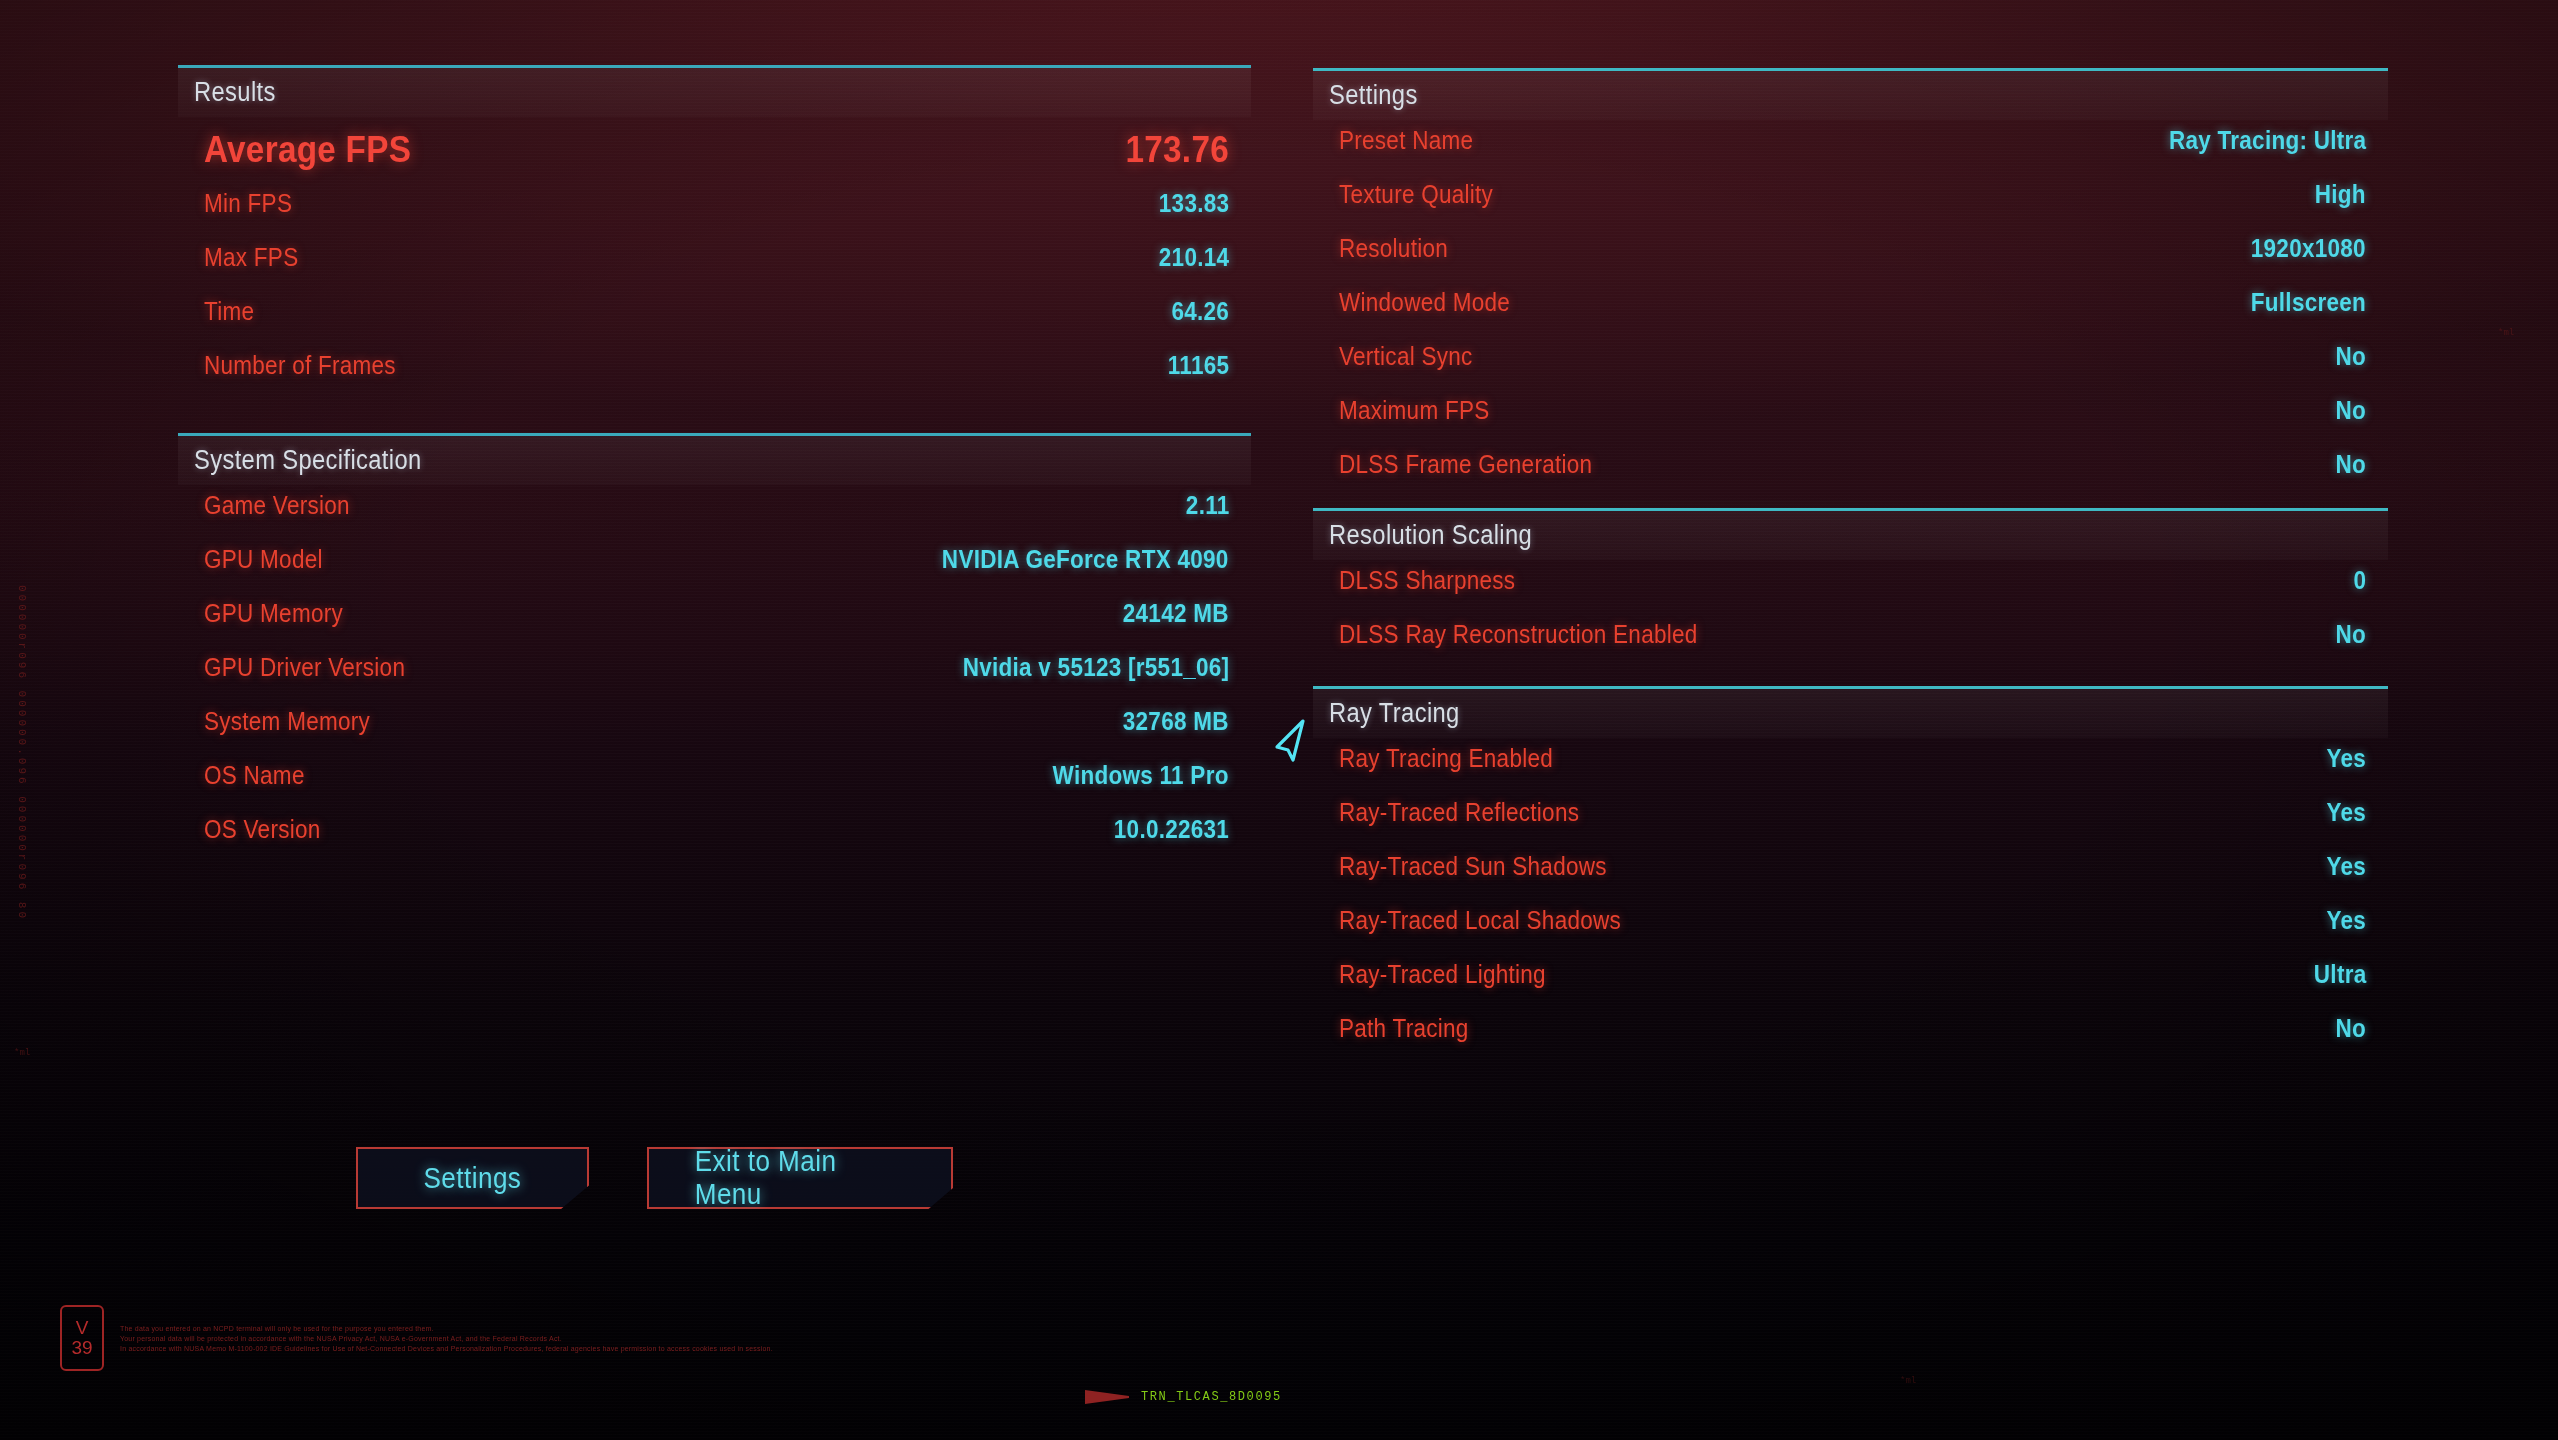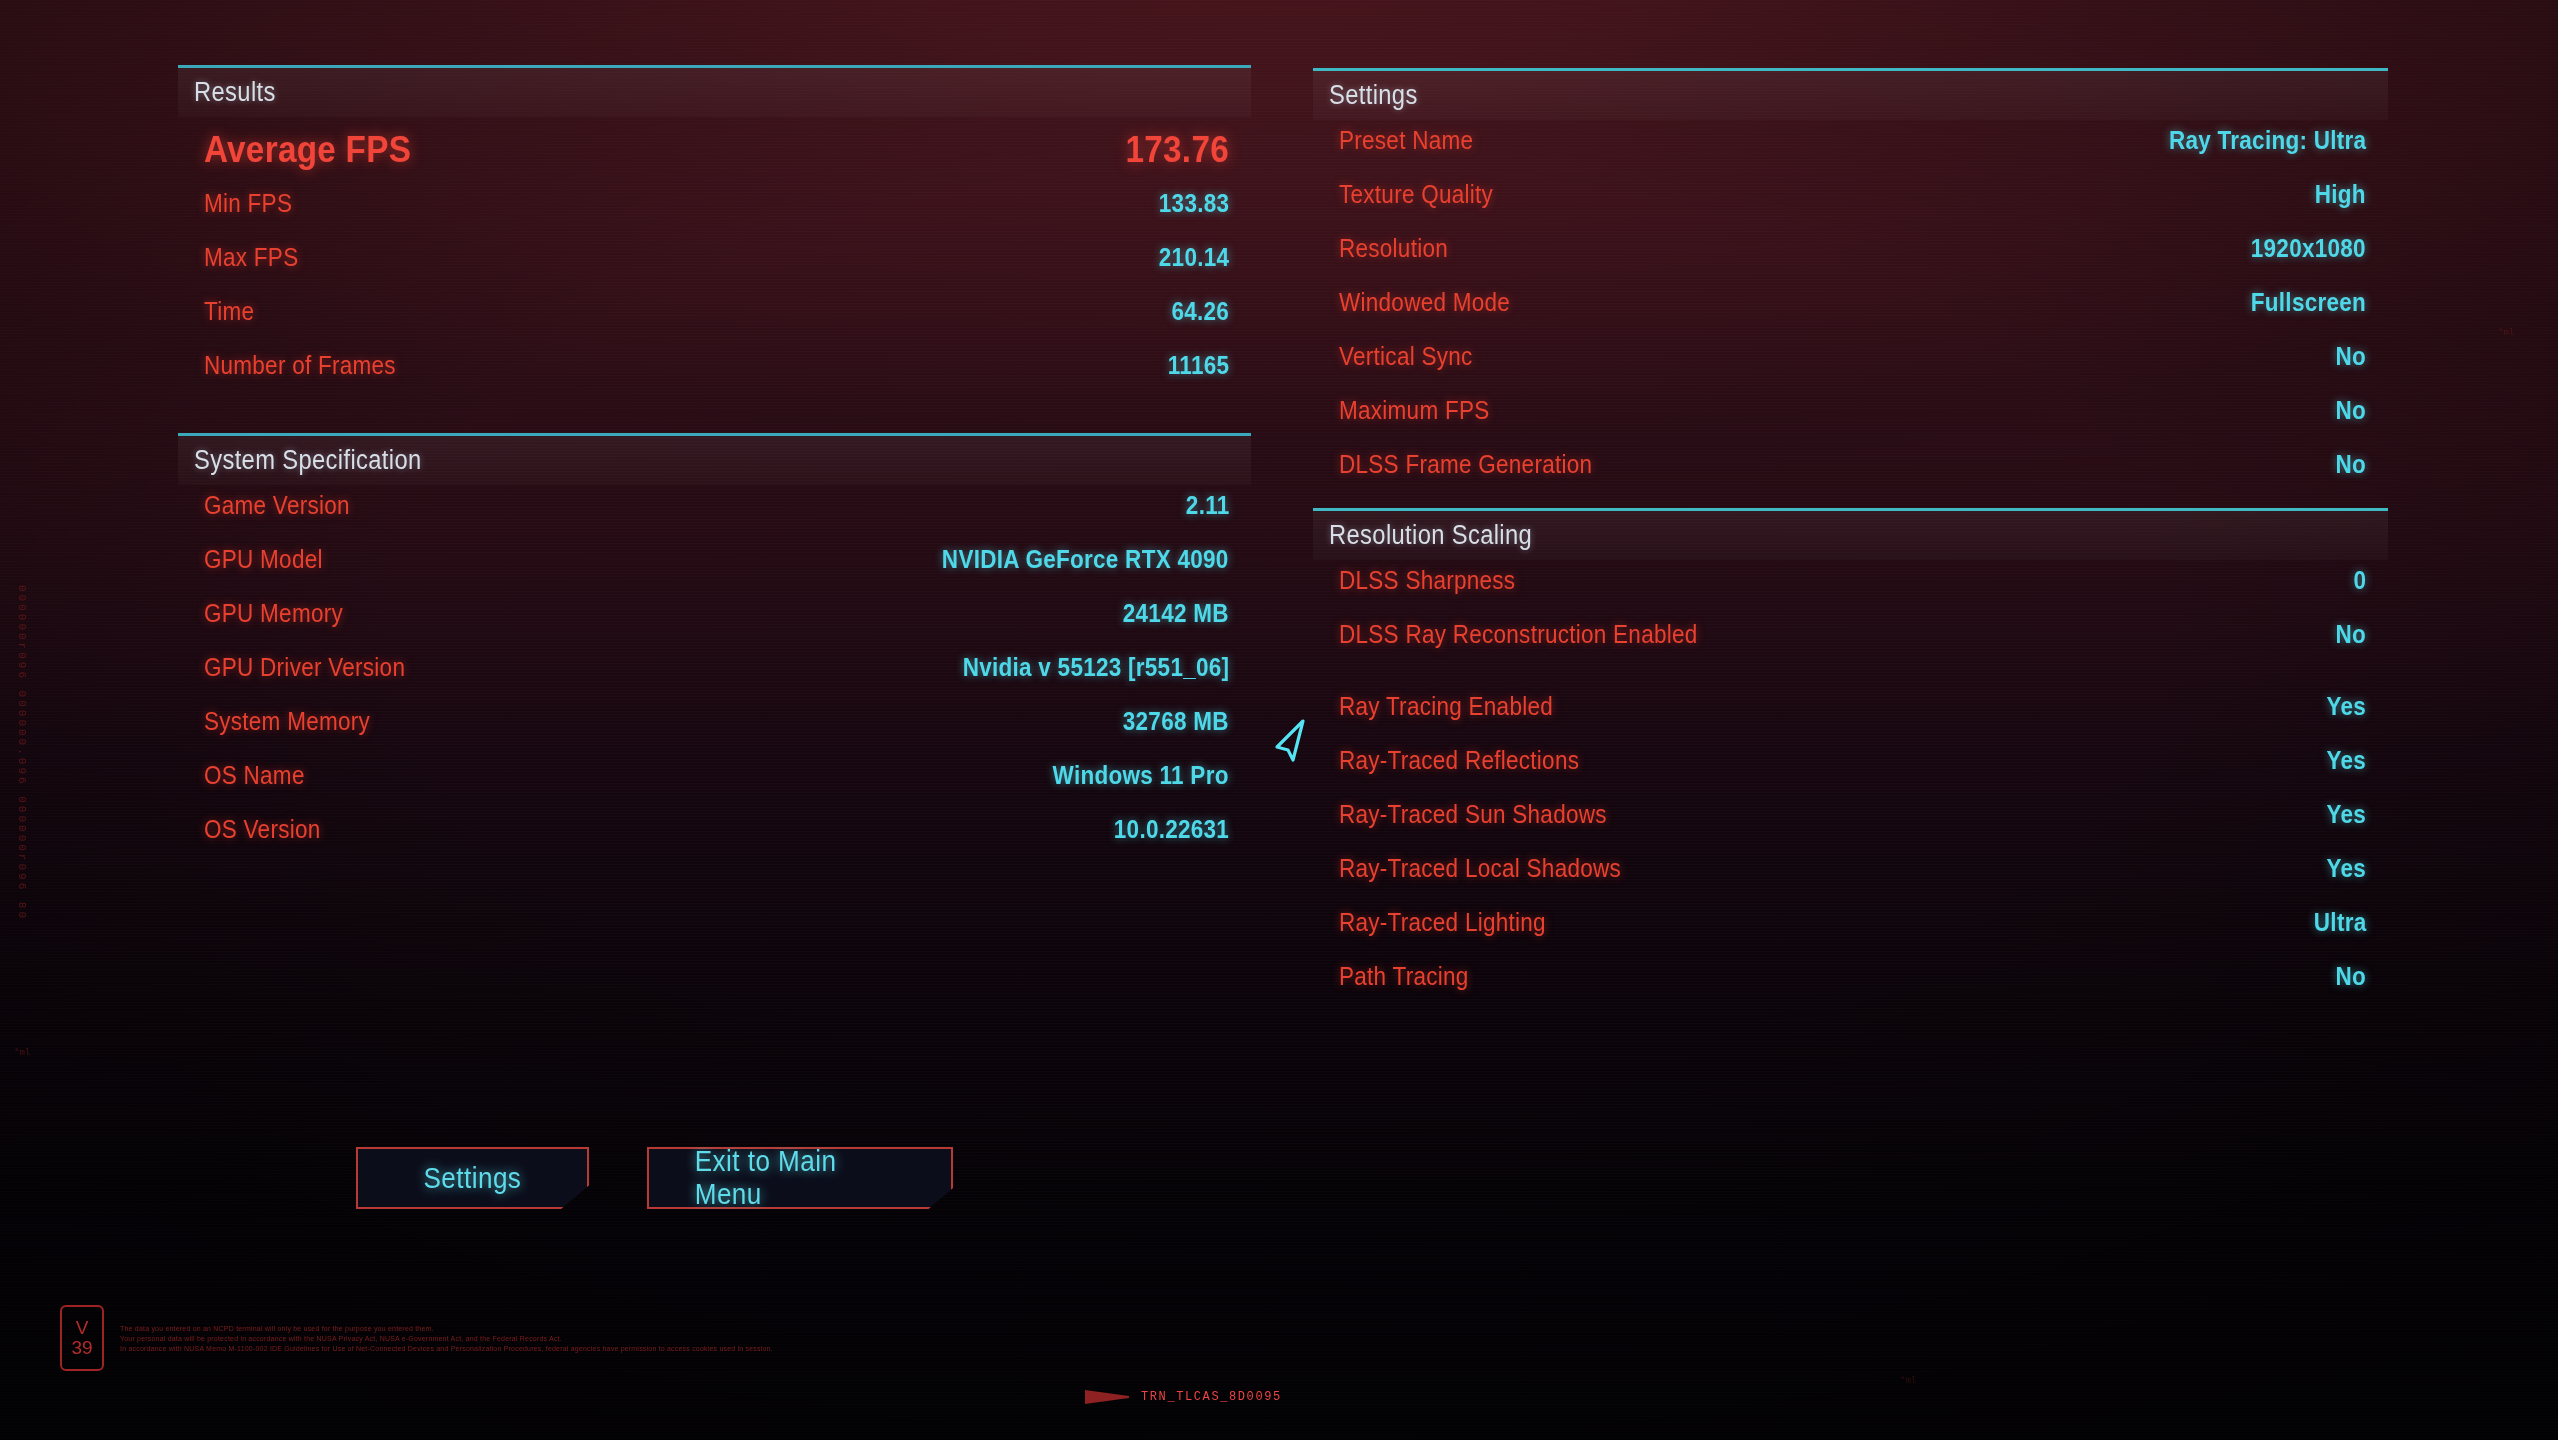--- a/index.html
+++ b/index.html
@@ -119,21 +119,21 @@
   #badge {
     width:44px; height:66px; border:2px solid #9e2424; border-radius:6px;
     display:flex; flex-direction:column; align-items:center; justify-content:center;
     color:#b52b2b; font-size:19px; line-height:1.05; font-stretch:condensed;
   }
   #legal { display:flex; flex-direction:column; gap:3px; }
   #legal span { font-size:7px; color:#7e1f1f; white-space:nowrap; letter-spacing:0.2px; }
 
   #trn { position:absolute; left:1085px; top:1390px; display:flex; align-items:center; gap:12px; }
   #trn-wedge { width:44px; height:14px; background:#8e2222; clip-path:polygon(0 0,100% 42%,100% 58%,0 100%); }
-  #trn-text { font-size:12px; color:#ef4444; font-family:"Liberation Mono", monospace; letter-spacing:1.6px; }
+  #trn-text { font-size:12px; color:#84cc16; font-family:"Liberation Mono", monospace; letter-spacing:1.6px; }
 </style>
 </head>
 <body>
 
 <div id="bg"></div>
 <div id="scanlines"></div>
 <div id="vignette"></div>
 
 <div id="content">
 
@@ -253,20 +253,23 @@
             <span class="v">0</span>
           </div>
           <div class="row">
             <span class="k">DLSS Ray Reconstruction Enabled</span>
             <span class="v">No</span>
           </div>
         </div>
     </div>
 
     <div class="section" style="margin-top:12px;">
+      <div class="sec-header">
+        <span class="sec-title">Ray Tracing</span>
+      </div>
       <div class="rows" id="raytracing-rows">
           <div class="row">
             <span class="k">Ray Tracing Enabled</span>
             <span class="v">Yes</span>
           </div>
           <div class="row">
             <span class="k">Ray-Traced Reflections</span>
             <span class="v">Yes</span>
           </div>
           <div class="row">

